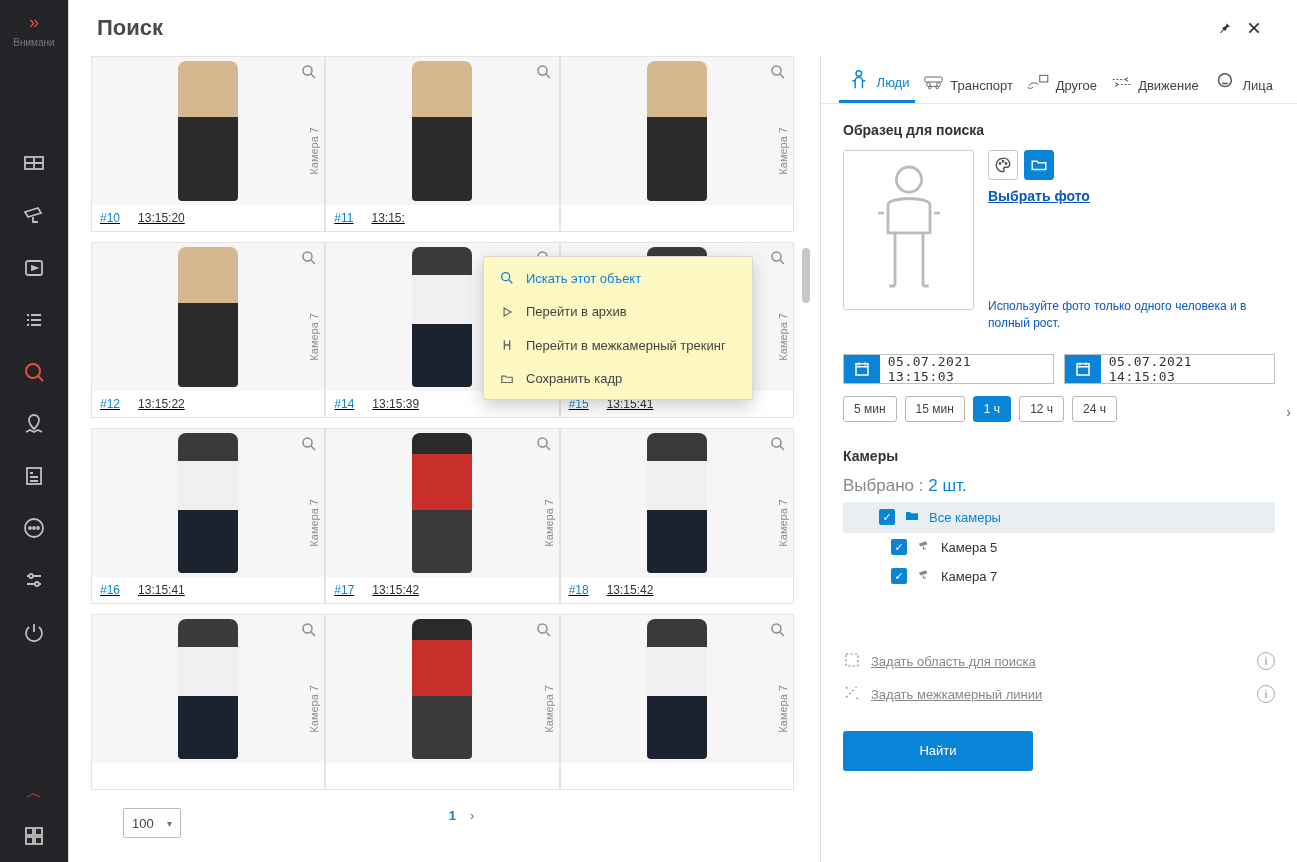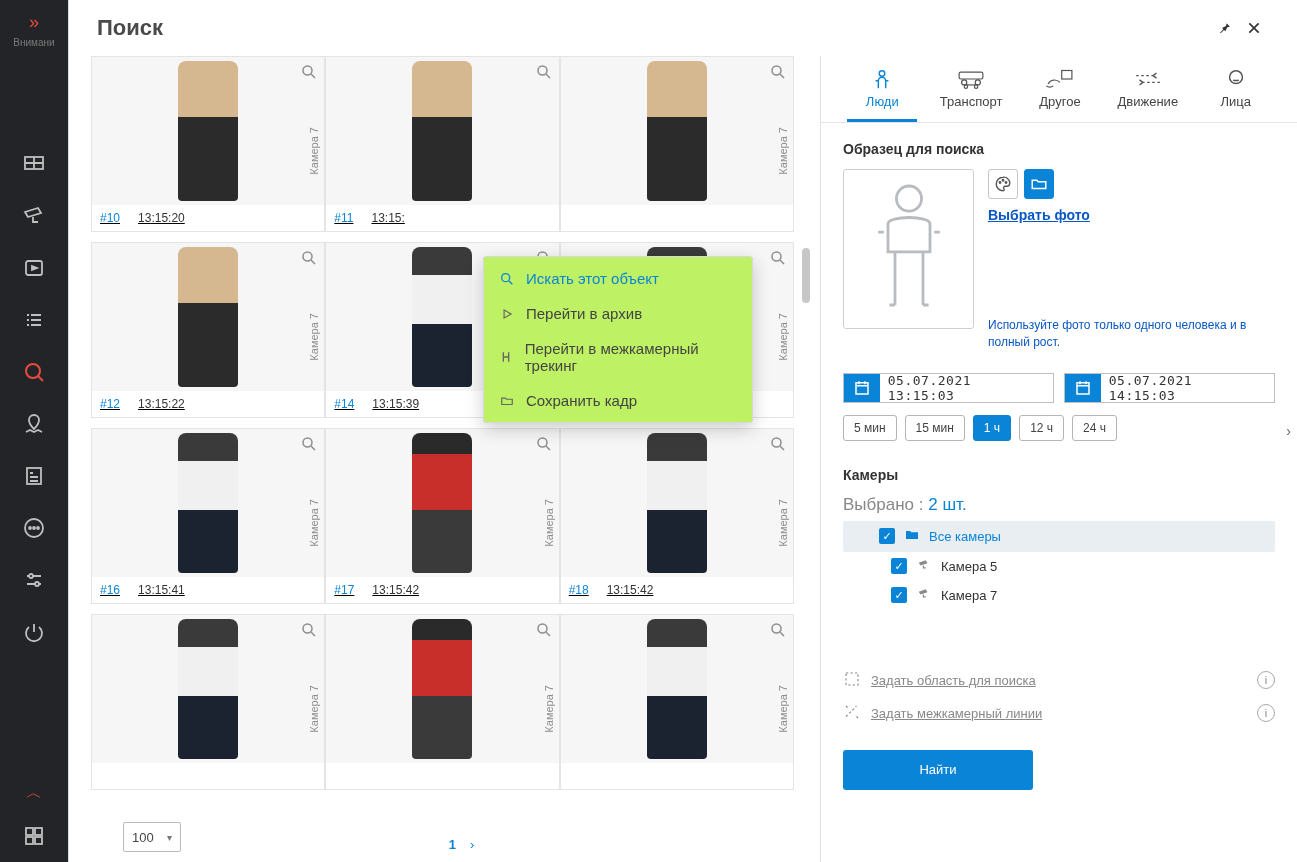--- a/index.html
+++ b/index.html
@@ -23,36 +23,36 @@
 .card { background:#f6f6f6; border:1px solid #e4e4e4; position:relative; height:176px; display:flex; flex-direction:column; }
 .card .thumb { flex:1; position:relative; display:flex; align-items:center; justify-content:center; overflow:hidden; }
 .card .thumb .person { width:60px; height:140px; background:linear-gradient(#d5b890 0 40%, #2b2b2b 40% 100%); border-radius:8px 8px 4px 4px; }
 .card .thumb .person.dk { background:linear-gradient(#3a3a3a 0 20%, #f0f0f0 20% 55%, #1b2230 55% 100%); }
 .card .thumb .person.rd { background:linear-gradient(#2a2a2a 0 15%, #c92f2a 15% 55%, #3a3a3a 55% 100%); }
 .card .zoom { position:absolute; top:6px; right:6px; color:#8d8d8d; }
 .card .camlbl { position:absolute; right:4px; bottom:30px; writing-mode:vertical-rl; transform:rotate(180deg); font-size:11px; color:#8d8d8d; }
 .card .foot { height:26px; display:flex; align-items:center; padding:0 8px; font-size:12px; background:#fff; }
 .card .foot .idx { color:#0a84d6; margin-right:18px; }
 .card .foot .ts { color:#333; }
-.ctxmenu { position:absolute; top:200px; left:414px; width:270px; background:#bef264; border:1px solid #d8d8d8; border-radius:3px; box-shadow:0 6px 18px rgba(0,0,0,.2); z-index:50; padding:4px 0; font-size:15px; }
+.ctxmenu { position:absolute; top:200px; left:414px; width:270px; background:#fef9c3; border:1px solid #d8d8d8; border-radius:3px; box-shadow:0 6px 18px rgba(0,0,0,.2); z-index:50; padding:4px 0; font-size:13px; }
 .ctxmenu .mi { display:flex; align-items:center; gap:10px; padding:9px 14px; color:#444; cursor:pointer; }
 .ctxmenu .mi.hl { color:#0a84d6; }
 .ctxmenu .mi .mico { width:18px; display:flex; justify-content:center; color:#666; }
 .ctxmenu .mi.hl .mico { color:#0a84d6; }
 .grid-scroll-ind { position:absolute; top:92px; right:10px; width:10px; height:520px; }
 .grid-scroll-ind .thumbbar { position:absolute; top:100px; right:0; width:8px; height:55px; background:#c7c7c7; border-radius:4px; }
-.pager { height:52px; display:flex; align-items:flex-end; padding-top:8px;padding-left:32px; }
+.pager { height:52px; display:flex; align-items:flex-start; padding-top:8px;padding-left:32px; }
 .pgsel { width:58px; height:30px; border:1px solid #bcbcbc; border-radius:2px; display:flex; align-items:center; justify-content:space-between; padding:0 8px; font-size:13px; color:#444; cursor:pointer; }
 .pgsel .dd { font-size:10px; color:#777; }
 .pgnum { margin-left:auto; margin-right:auto; display:flex; align-items:center; gap:14px; font-size:13px; }
 .pgnum .cur { color:#0a84d6; font-weight:600; }
 .pgnum .nxt { color:#0a84d6; cursor:pointer; }
 .sidepanel { width:477px; border-left:1px solid #e0e0e0; display:flex; flex-direction:column; font-size:13px; color:#333; }
 .tabs { display:flex; justify-content:space-around; padding:8px 18px 0; border-bottom:1px solid #e5e5e5; }
-.tab { display:flex; flex-direction:column; align-items:center; gap:4px; padding:4px 6px 10px; color:#444; cursor:pointer; min-width:70px; }
+.tab { display:flex; align-items:flex-end; gap:4px; padding:4px 6px 10px; color:#444; cursor:pointer; min-width:70px; }
 .tab svg { width:34px; height:22px; color:#555;}
 .tab.active { color:#0a84d6; border-bottom:3px solid #0a84d6; }
 .tab.active svg { color:#0a84d6; }
 .panel-body { flex:1; overflow:auto; padding:18px 22px; position:relative;}
 .sec-title { font-weight:600; font-size:14px; color:#333; margin-bottom:12px; }
 .sample-row { display:flex; gap:14px; align-items:flex-start; }
 .sample-box { width:152px; height:160px; border:1px solid #cfcfcf; border-radius:3px; display:flex; align-items:center; justify-content:center; }
 .sample-box svg { width:90px; height:140px; color:#b8bcc0; }
 .sample-side { display:flex; flex-direction:column; gap:8px; }
 .icon-row { display:flex; gap:6px; }

